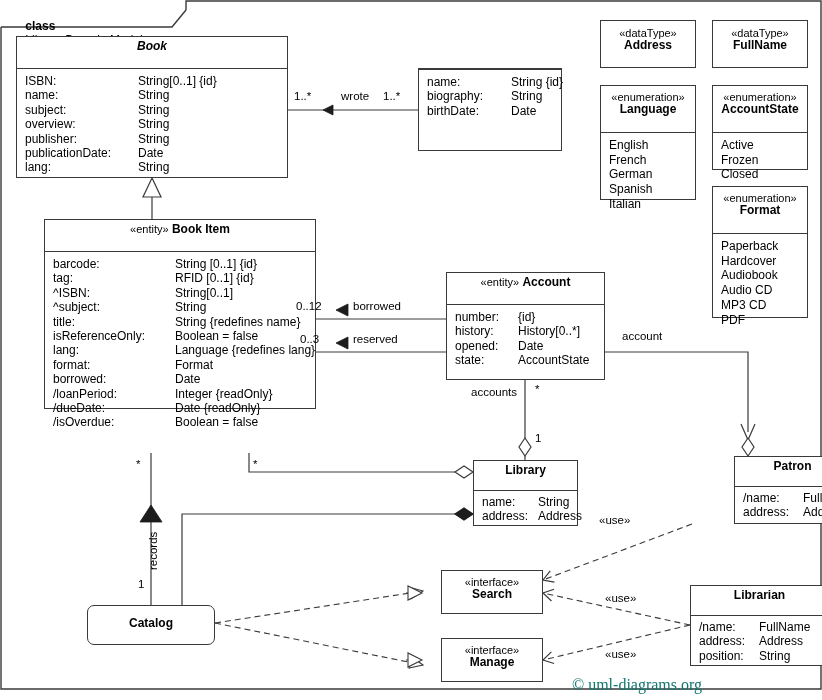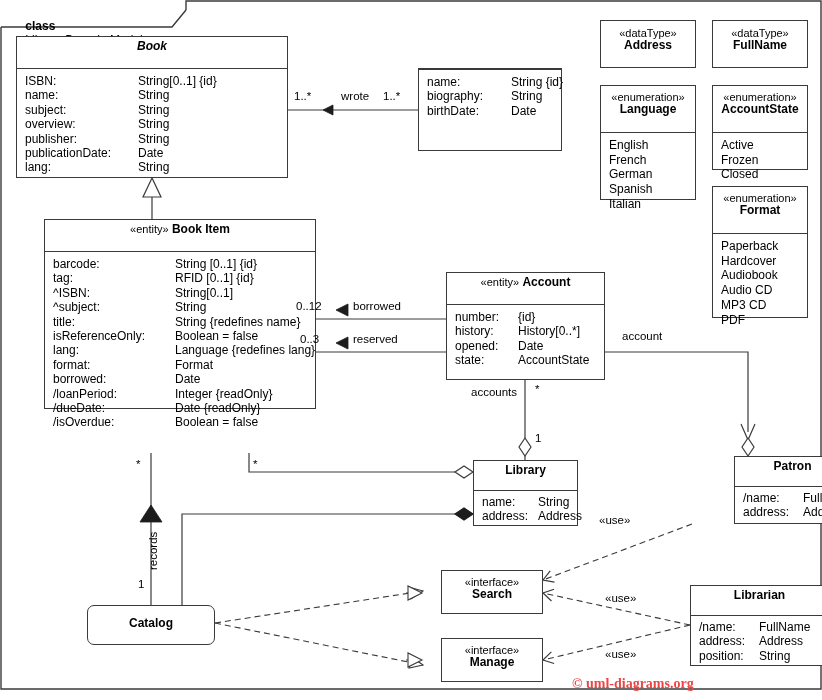--- a/index.html
+++ b/index.html
@@ -24,22 +24,22 @@
   .lits div{white-space:pre;}
 
   
   #frame-label{position:absolute;left:0;top:0;font-size:12px;color:#000;
     padding:5px 26px 5px 12px;white-space:pre;}
   #frame-label b{font-weight:bold;}
 
   
   .conlabel{position:absolute;font-size:11.5px;color:#000;white-space:pre;}
   .conlabel.rot{transform-origin:0 0;}
-  .copyright{position:absolute;font-family:"Liberation Serif",serif;font-size:14px;
-    color:#ef4444;white-space:pre;font-weight:bold;}
+  .copyright{position:absolute;font-family:"Liberation Serif",serif;font-size:16px;
+    color:#0f766e;white-space:pre;}
 </style>
 </head>
 <body>
 
 <div id="stage">
 
   <svg id="svg-layer" viewBox="0 0 822 700" xmlns="http://www.w3.org/2000/svg">
     <defs>
       <marker id="openArrow" markerWidth="14" markerHeight="14" refX="11" refY="7" orient="auto" markerUnits="userSpaceOnUse">
         <path d="M1,1 L11,7 L1,13" fill="none" stroke="#3a3a3a" stroke-width="1.2"></path>

